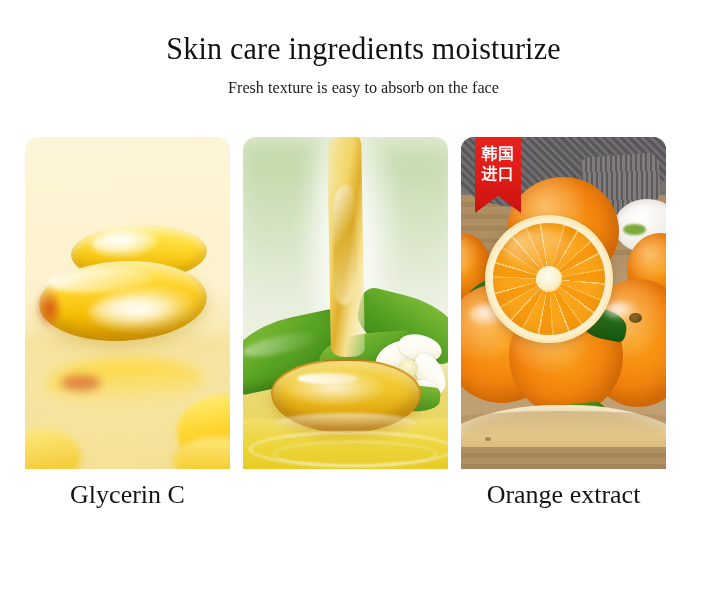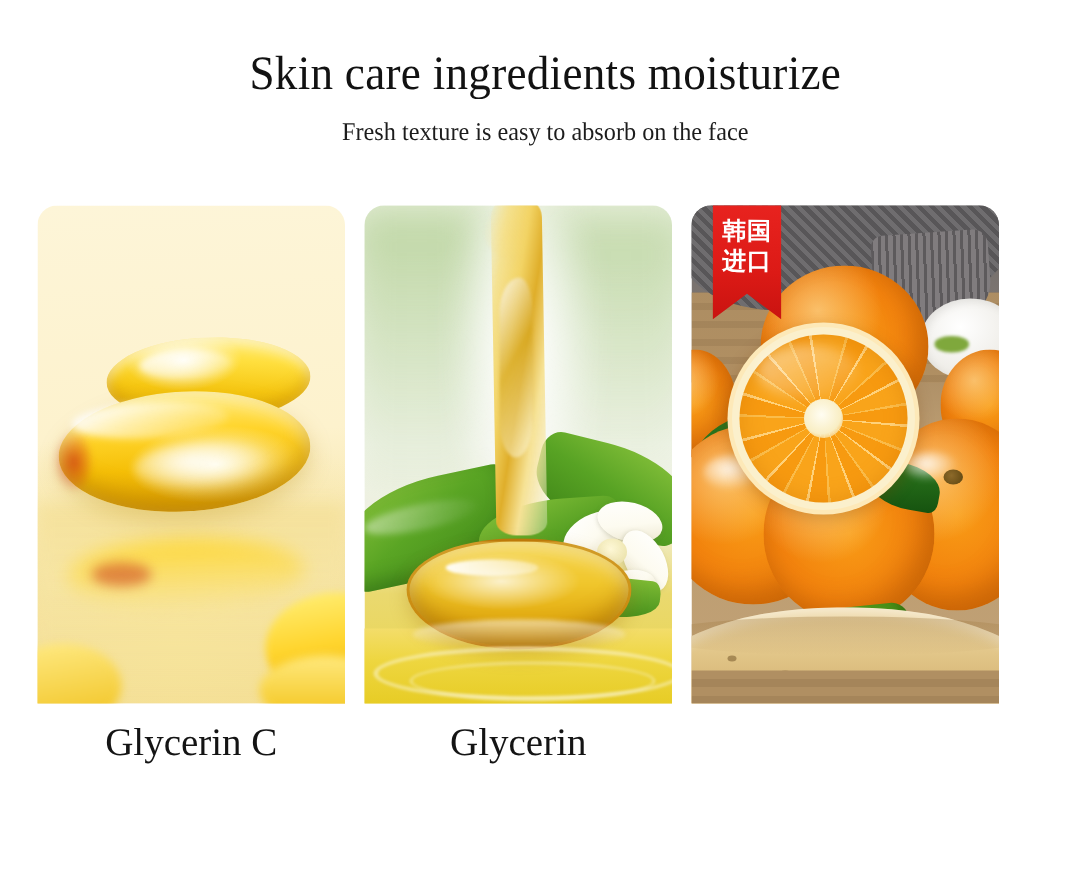--- a/index.html
+++ b/index.html
@@ -791,16 +791,16 @@
           <span class="ribbon-text line1">韩国</span>
           <span class="ribbon-text line2">进口</span>
         </div>
       </div>
     </div>
 
   </div>
 
   <div class="captions">
     <div class="caption caption-1">Glycerin C</div>
-    <div class="caption caption-2">Glycerin</div>
+    <div class="caption caption-3">Orange extract</div>
   </div>
 
 </div>
 
 </body></html>

